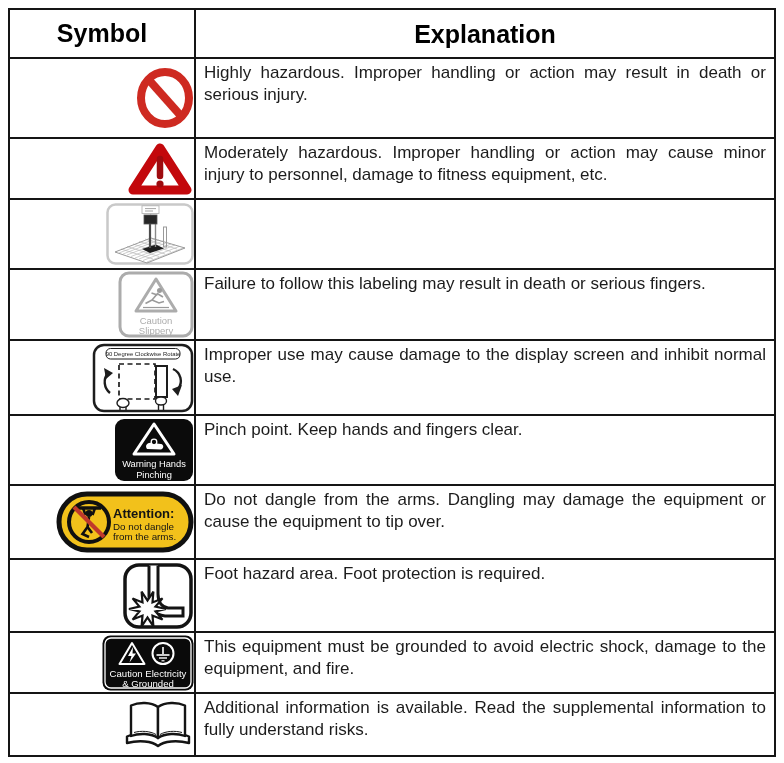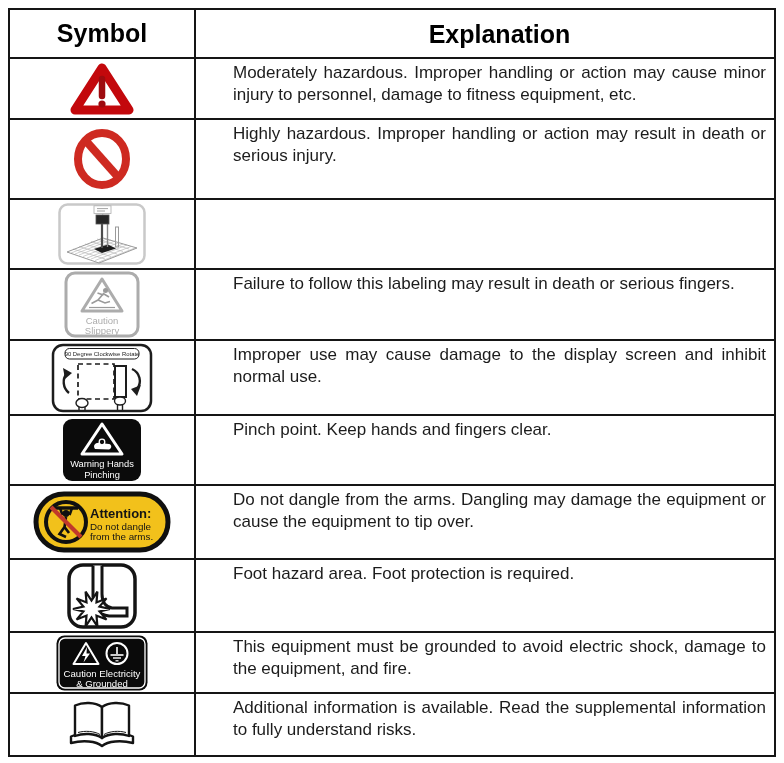--- a/index.html
+++ b/index.html
@@ -3,58 +3,58 @@
 <meta charset="utf-8">
 <style>
   html,body{margin:0;padding:0;background:#ffffff;}
   .page{position:relative;width:784px;height:763px;background:#fff;
         font-family:"Liberation Sans",sans-serif;color:#1f1f1f;overflow:hidden;}
   .stable{position:absolute;left:8px;top:8px;width:764px;border:2px solid #151515;}
   .row{display:flex;border-top:2px solid #151515;}
   .row.header{border-top:none;}
   .cell{box-sizing:border-box;}
   .sym{width:186px;border-right:2px solid #151515;display:flex;
-       align-items:center;justify-content:center;flex:none;}
+       align-items:center;justify-content:flex-end;flex:none;}
   .exp{flex:1;padding:3px 8px 0 8px;text-align:justify;
-       font-size:17px;line-height:22px;color:#1c1c1c;margin-left:29px;}
+       font-size:17px;line-height:22px;color:#1c1c1c;}
   .head{font-weight:bold;font-size:25px;color:#000;text-align:center;
         display:flex;align-items:center;justify-content:center;padding:0;}
   svg{display:block;}
   svg text{font-family:"Liberation Sans",sans-serif;}
 </style>
 </head>
 <body>
 
 <div class="page">
   <div class="stable">
 
     <div class="row header" style="height:47px">
       <div class="cell sym head">Symbol</div>
       <div class="cell exp head">Explanation</div>
     </div>
 
+    <div class="row" style="height:78px">
+      <div class="cell sym">
+        <svg width="58" height="64" viewBox="0 0 58 64">
+          <ellipse cx="29" cy="32" rx="24" ry="26" fill="none" stroke="#CE2A21" stroke-width="8"></ellipse>
+          <line x1="13" y1="14" x2="45" y2="50" stroke="#CE2A21" stroke-width="8"></line>
+        </svg>
+      </div>
+      <div class="cell exp">Highly hazardous. Improper handling or action may result in death or serious injury.</div>
+    </div>
+
     <div class="row" style="height:59px">
       <div class="cell sym">
         <svg width="68" height="54" viewBox="0 0 68 54">
           <path d="M34 6 L61 48 L7 48 Z" fill="#ffffff" stroke="#C3080C" stroke-width="9" stroke-linejoin="round"></path>
           <path d="M34 17 L34 34" stroke="#9E0B0F" stroke-width="6.5" stroke-linecap="round"></path>
           <circle cx="34" cy="42" r="3.6" fill="#9E0B0F"></circle>
         </svg>
       </div>
       <div class="cell exp">Moderately hazardous. Improper handling or action may cause minor injury to personnel, damage to fitness equipment, etc.</div>
-    </div>
-
-    <div class="row" style="height:78px">
-      <div class="cell sym">
-        <svg width="58" height="64" viewBox="0 0 58 64">
-          <ellipse cx="29" cy="32" rx="24" ry="26" fill="none" stroke="#CE2A21" stroke-width="8"></ellipse>
-          <line x1="13" y1="14" x2="45" y2="50" stroke="#CE2A21" stroke-width="8"></line>
-        </svg>
-      </div>
-      <div class="cell exp">Highly hazardous. Improper handling or action may result in death or serious injury.</div>
     </div>
 
     <div class="row" style="height:68px">
       <div class="cell sym">
         <svg width="88" height="62" viewBox="0 0 88 62">
           <rect x="1.5" y="1.5" width="85" height="59" rx="8" fill="#fff" stroke="#C9C9C9" stroke-width="2.5"></rect>
           <g stroke="#B9B9B9" stroke-width="0.7">
             <line x1="13" y1="50" x2="49" y2="36"></line>
               <line x1="17" y1="51" x2="53" y2="37"></line>
             <line x1="21" y1="52" x2="57" y2="38"></line>

